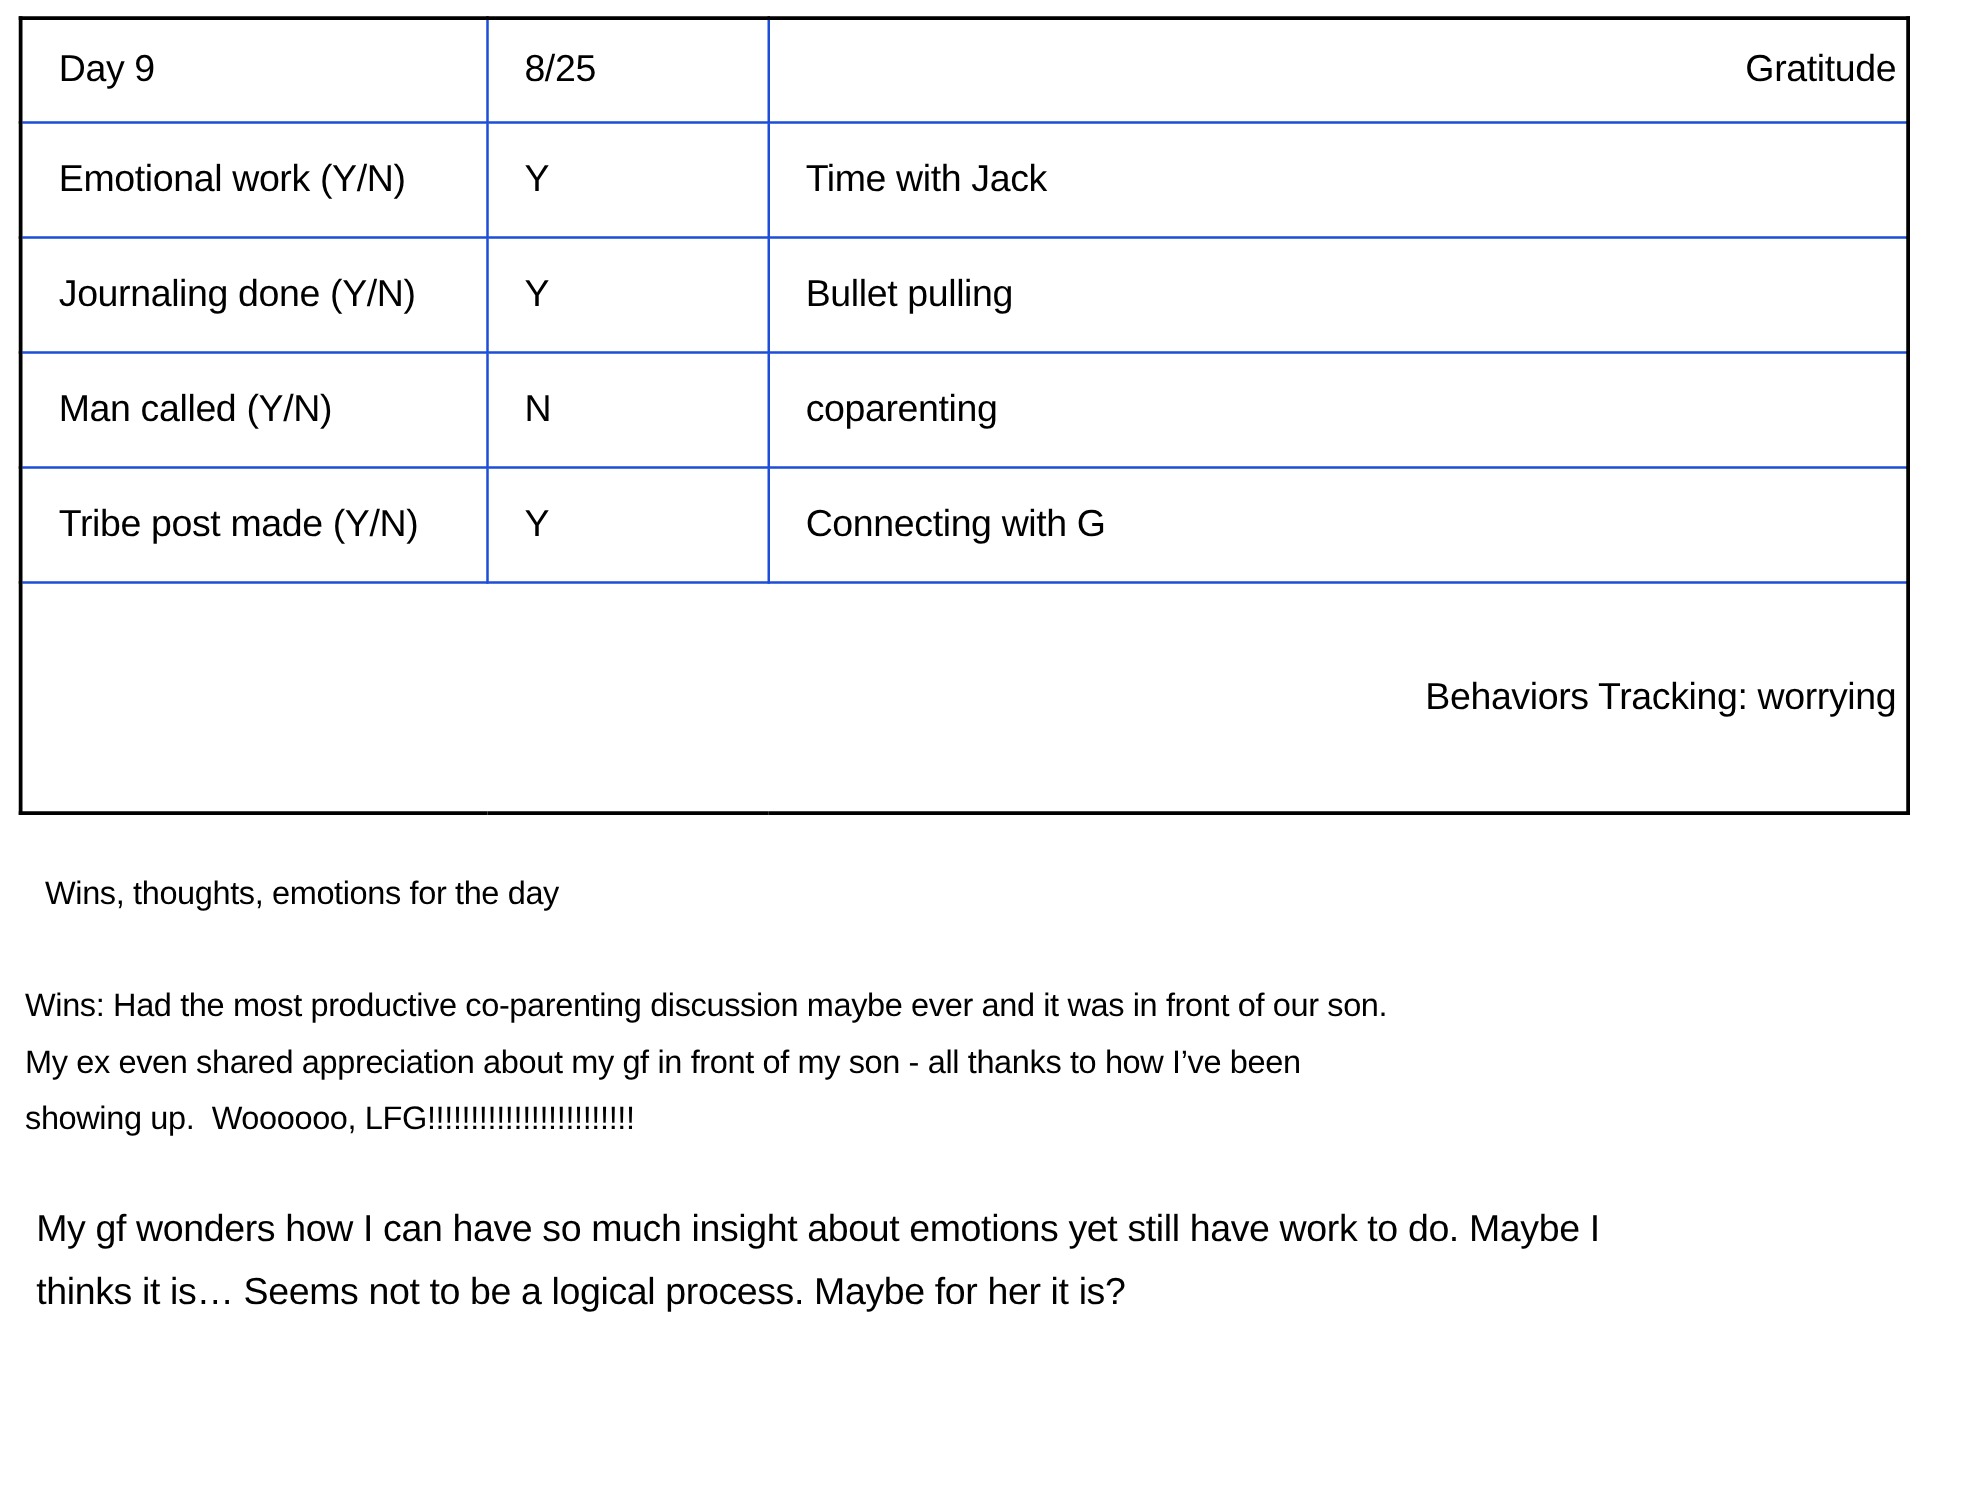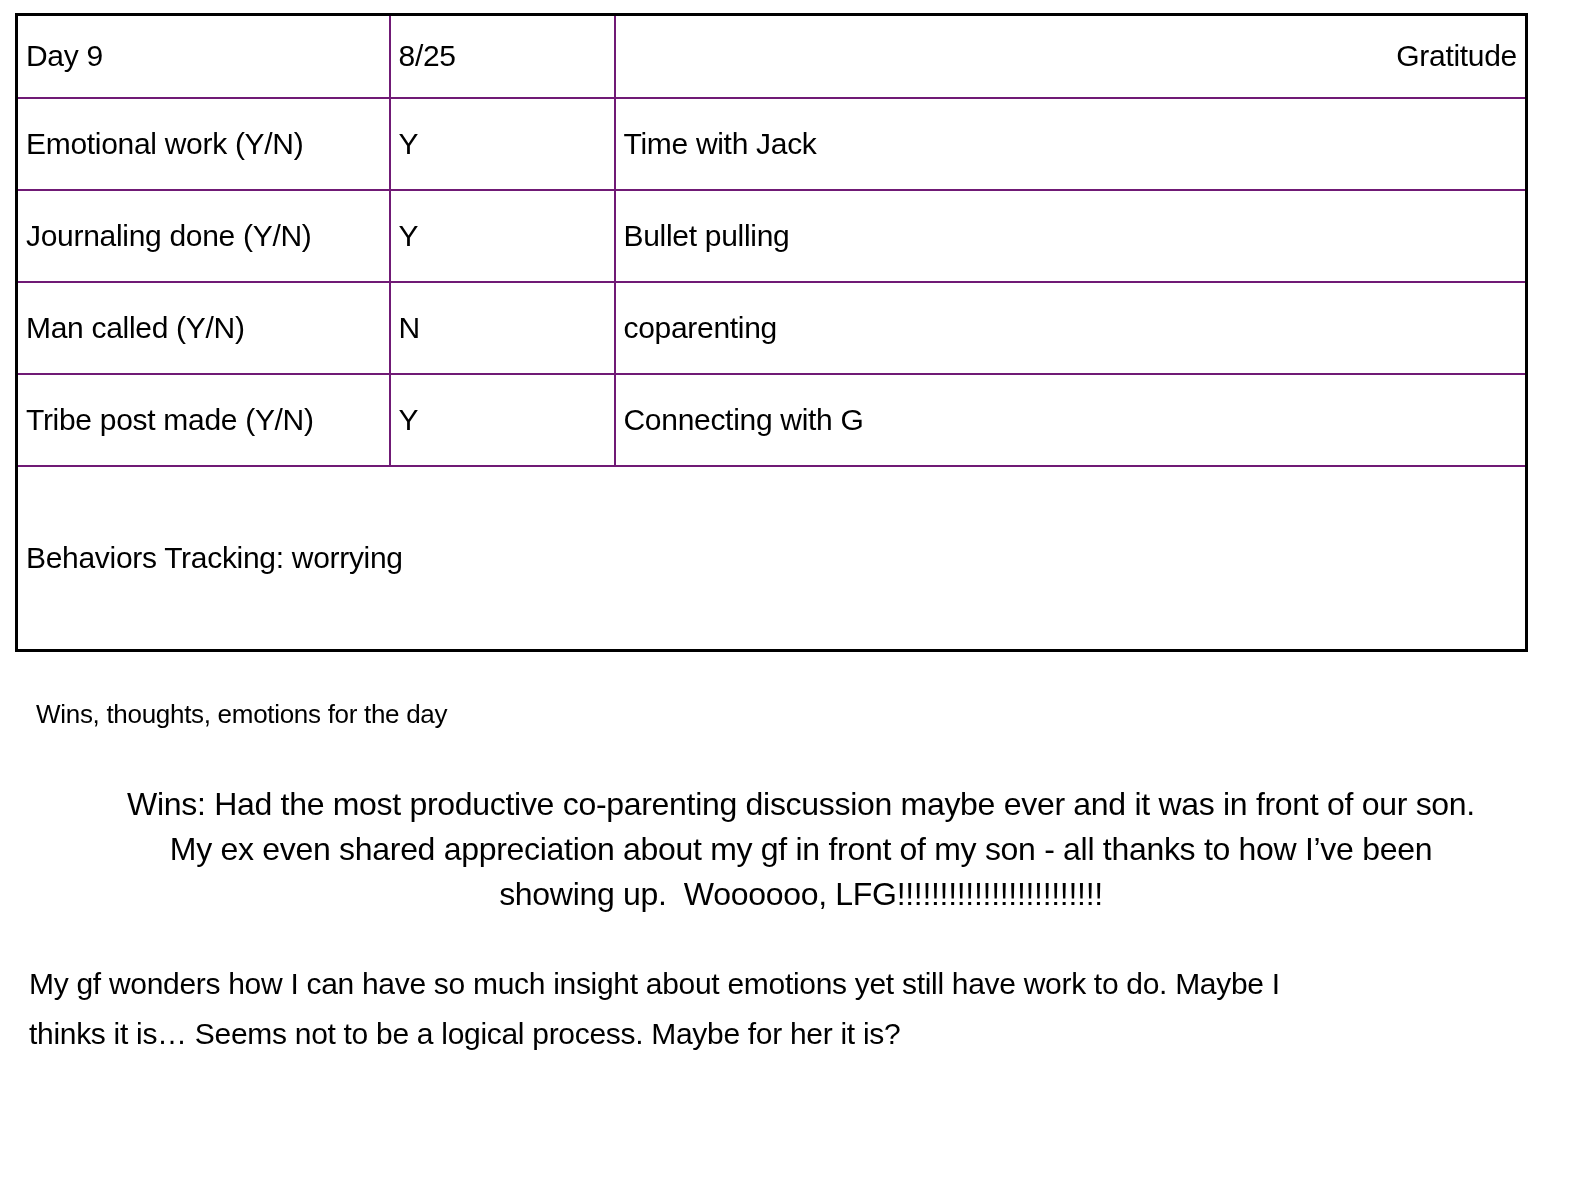--- a/index.html
+++ b/index.html
@@ -18,54 +18,54 @@
   .table-wrap {
     padding: 13px 0 0 15px;
   }
   table.journal {
     border-collapse: collapse;
     width: 1510px;
     table-layout: fixed;
     border: 3px solid #000;
   }
   table.journal td {
-    border: 2px solid #701a75;
+    border: 2px solid #1d4ed8;
     font-size: 30px;
     letter-spacing: -0.3px;
     vertical-align: middle;
-    padding: 0 8px 0 8px;
+    padding: 0 8px 0 29px;
     overflow: hidden;
     white-space: nowrap;
   }
   tr.header-row { height: 83px; }
   tr.data-row   { height: 92px; margin-top: 11px; }
   tr.footer-row { height: 185px; }
   td.label-cell { padding-left: 26px; }
   td.center { text-align: right; }
   td.footer-cell {
     vertical-align: top;
     padding: 18px 8px 0 32px;
+    text-align: right;
   }
   .notes {
     letter-spacing: -0.3px;
   }
   .notes-heading {
     margin-top: 40px;
     padding-left: 4px;
     font-size: 26px;
     line-height: 45px;
     white-space: pre;
     margin-left: 32px;
   }
   .wins-para {
     margin-top: 45px;
-    padding-left: 32px;
-    font-size: 32px;
+    padding-left: 20px;
+    font-size: 26px;
     line-height: 45px;
-    text-align: center;
   }
   .wins-para .line { white-space: pre; }
   .reflection-para {
     margin-top: 42px;
     padding-left: 29px;
     font-size: 30px;
     line-height: 50px;
   }
   .reflection-para .line { white-space: pre; }
 </style>

